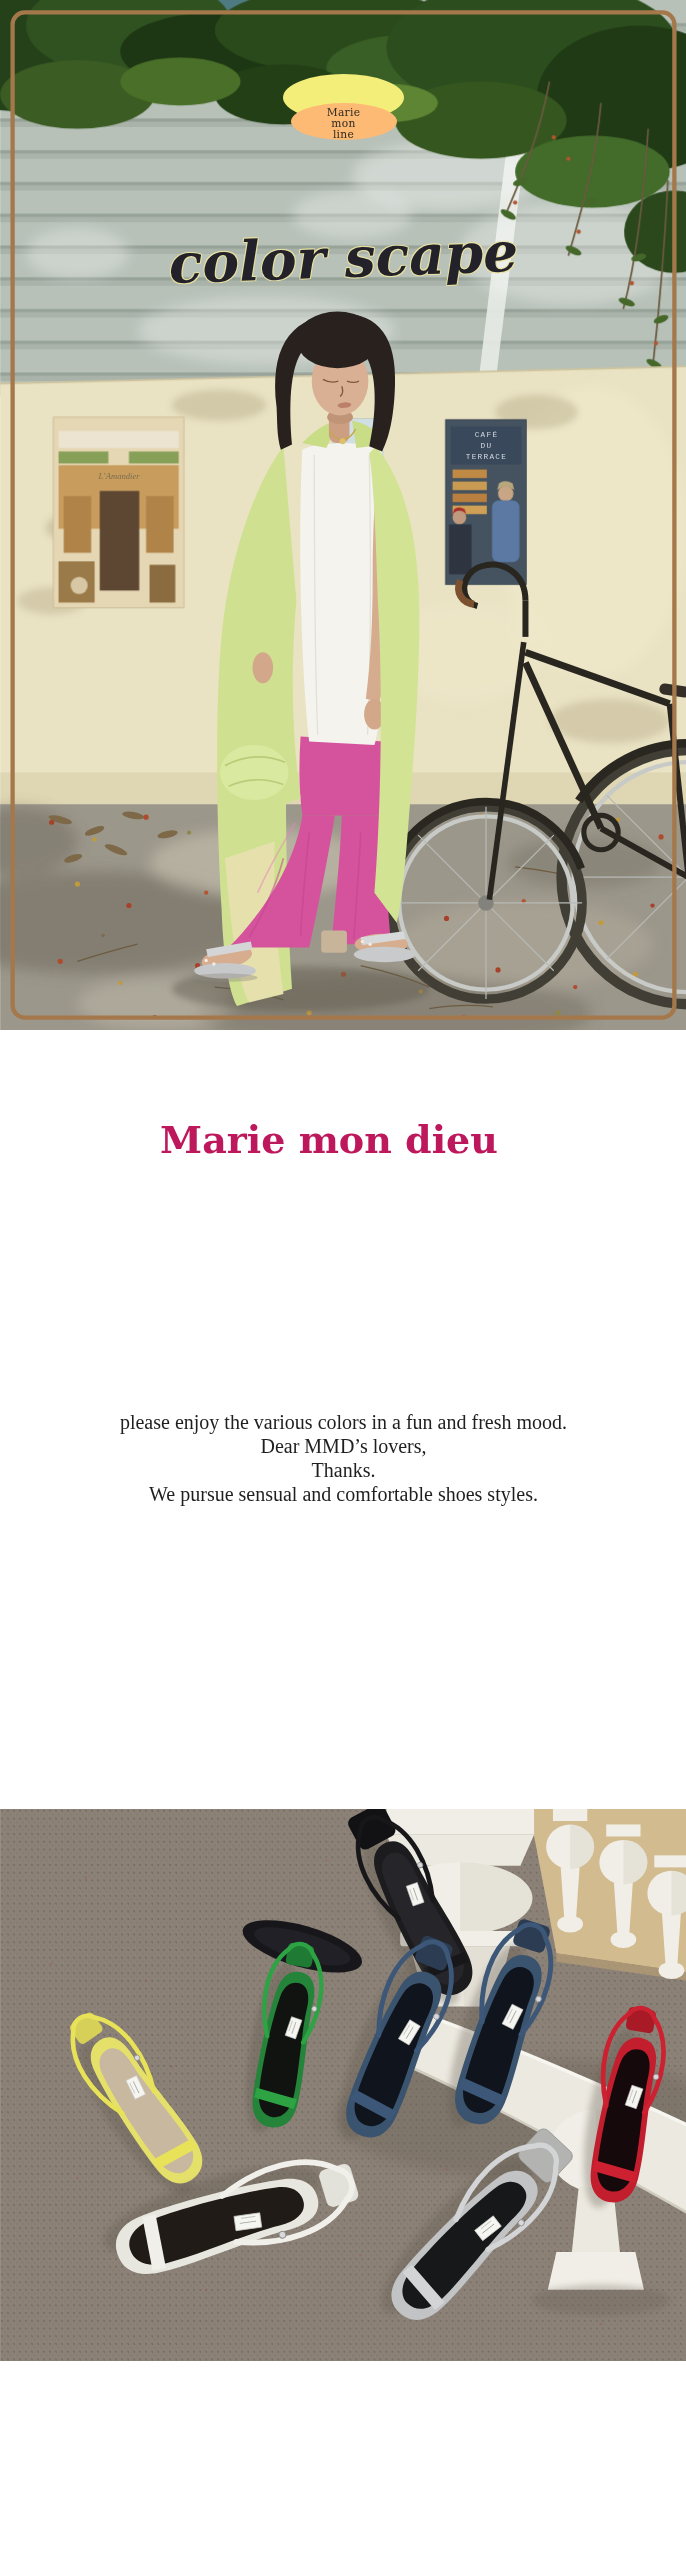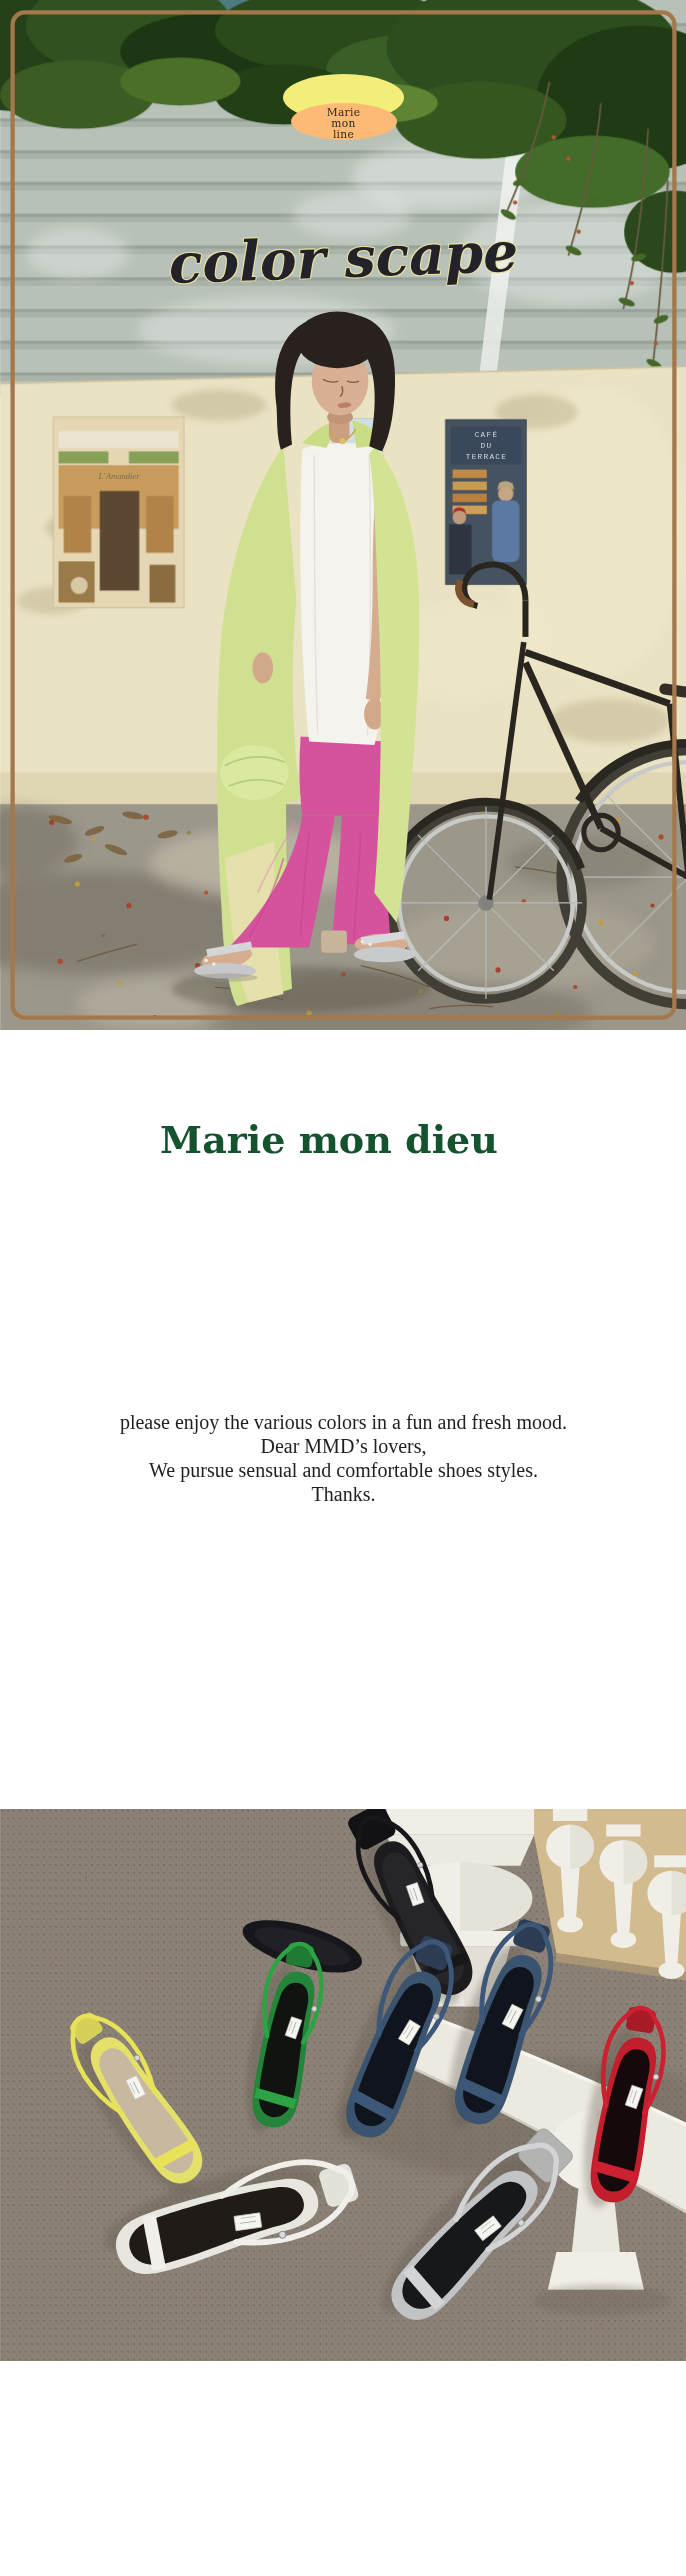--- a/index.html
+++ b/index.html
@@ -23,21 +23,21 @@
   .wall-note{right:172px;top:368px;text-align:right;font-family:"DejaVu Serif", serif;
          font-style:italic;font-size:17px;line-height:32px;color:#a4c4d7;}
   .poster-caption-left{left:57px;top:433px;width:124px;text-align:center;
          font-style:italic;font-size:8.6px;color:#7c6f4e;margin-top:38px;}
   .poster-caption-cafe{left:446px;top:430px;width:81px;text-align:center;
          font-family:Liberation Mono, monospace;font-size:7.7px;line-height:11px;
          letter-spacing:1.3px;color:#d6dce4;}
 
   
   .intro-title{left:0;top:1117px;width:658px;text-align:center;
-         font-family:"DejaVu Serif", serif;font-weight:700;font-size:38px;color:#14532d;}
+         font-family:"DejaVu Serif", serif;font-weight:700;font-size:38px;color:#be185d;}
   .intro-message{left:0;top:1410px;width:687px;text-align:center;
          font-family:"Liberation Serif", serif;font-size:20px;line-height:24px;color:#1f1f1f;}
 
   
   .products{top:1809px;left:0;width:687px;height:552px;}
 </style>
 </head>
 <body>
 
 <div class="page">
@@ -369,22 +369,22 @@
       <div>CAFÉ</div>
       <div>DU</div>
       <div>TERRACE</div>
     </div>
   </div>
 
   <h1 class="abs intro-title" style="margin:0;">Marie mon dieu</h1>
   <div class="abs intro-message">
     <div>please enjoy the various colors in a fun and fresh mood.</div>
     <div>Dear MMD’s lovers,</div>
+    <div>Thanks.</div>
     <div>We pursue sensual and comfortable shoes styles.</div>
-    <div>Thanks.</div>
   </div>
 
   <div class="abs products">
     <svg width="687" height="552" viewBox="0 0 800 643">
       <defs>
         <pattern id="carpet" width="7" height="9" patternUnits="userSpaceOnUse">
           <rect width="7" height="9" fill="#8b8177"></rect>
           <circle cx="1.8" cy="2.5" r="0.9" fill="#97 8d82"></circle>
           <circle cx="1.8" cy="2.5" r="0.9" fill="#978d82"></circle>
           <circle cx="5.2" cy="6.5" r="0.8" fill="#7d7369"></circle>

